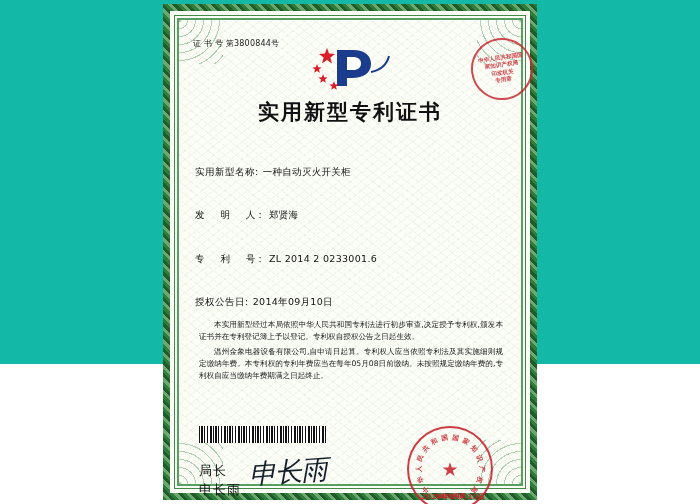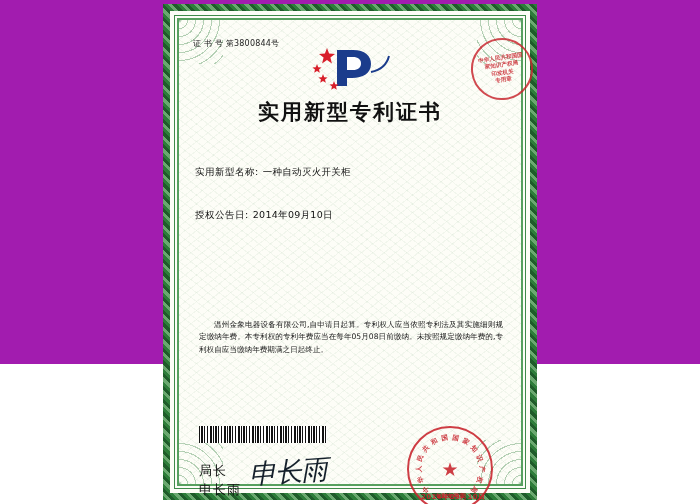--- a/index.html
+++ b/index.html
@@ -10,21 +10,21 @@
   body {
     width: 700px;
     height: 504px;
     font-family: "DejaVu Sans", sans-serif;
     overflow: hidden;
   }
   .page {
     position: relative;
     width: 700px;
     height: 364px;
-    background: #a21caf;
+    background: #14b8a6;
   }
   
   .cert {
     position: absolute;
     left: 163px;
     top: 4px;
     width: 374px;
     height: 496px;
     background: #fdfdf7;
     box-sizing: border-box;
@@ -312,26 +312,35 @@
       </div>
 
       <div class="title">实用新型专利证书</div>
 
       <div class="fields">
         <div class="field-row">
           <span class="field-label">实用新型名称:</span>
           <span class="field-value">一种自动灭火开关柜</span>
         </div>
         <div class="field-row">
+          <span class="field-label sp1">发　明　人:</span>
+          <span class="field-value">郑贤海</span>
+        </div>
+        <div class="field-row">
+          <span class="field-label sp1">专　利　号:</span>
+          <span class="field-value">ZL 2014 2 0233001.6</span>
+        </div>
+        <div class="field-row">
           <span class="field-label">授权公告日:</span>
           <span class="field-value">2014年09月10日</span>
         </div>
       </div>
 
       <div class="body-text">
+        <p>本实用新型经过本局依照中华人民共和国专利法进行初步审查,决定授予专利权,颁发本证书并在专利登记簿上予以登记。专利权自授权公告之日起生效。</p>
         <p>温州金象电器设备有限公司,自申请日起算。专利权人应当依照专利法及其实施细则规定缴纳年费。本专利权的专利年费应当在每年05月08日前缴纳。未按照规定缴纳年费的,专利权自应当缴纳年费期满之日起终止。</p>
       </div>
 
       <div class="barcode"></div>
 
       <div class="sig-block">
         <div>局长</div>
         <div>申长雨</div>
       </div>
       <div class="sig-hand">申长雨</div>

